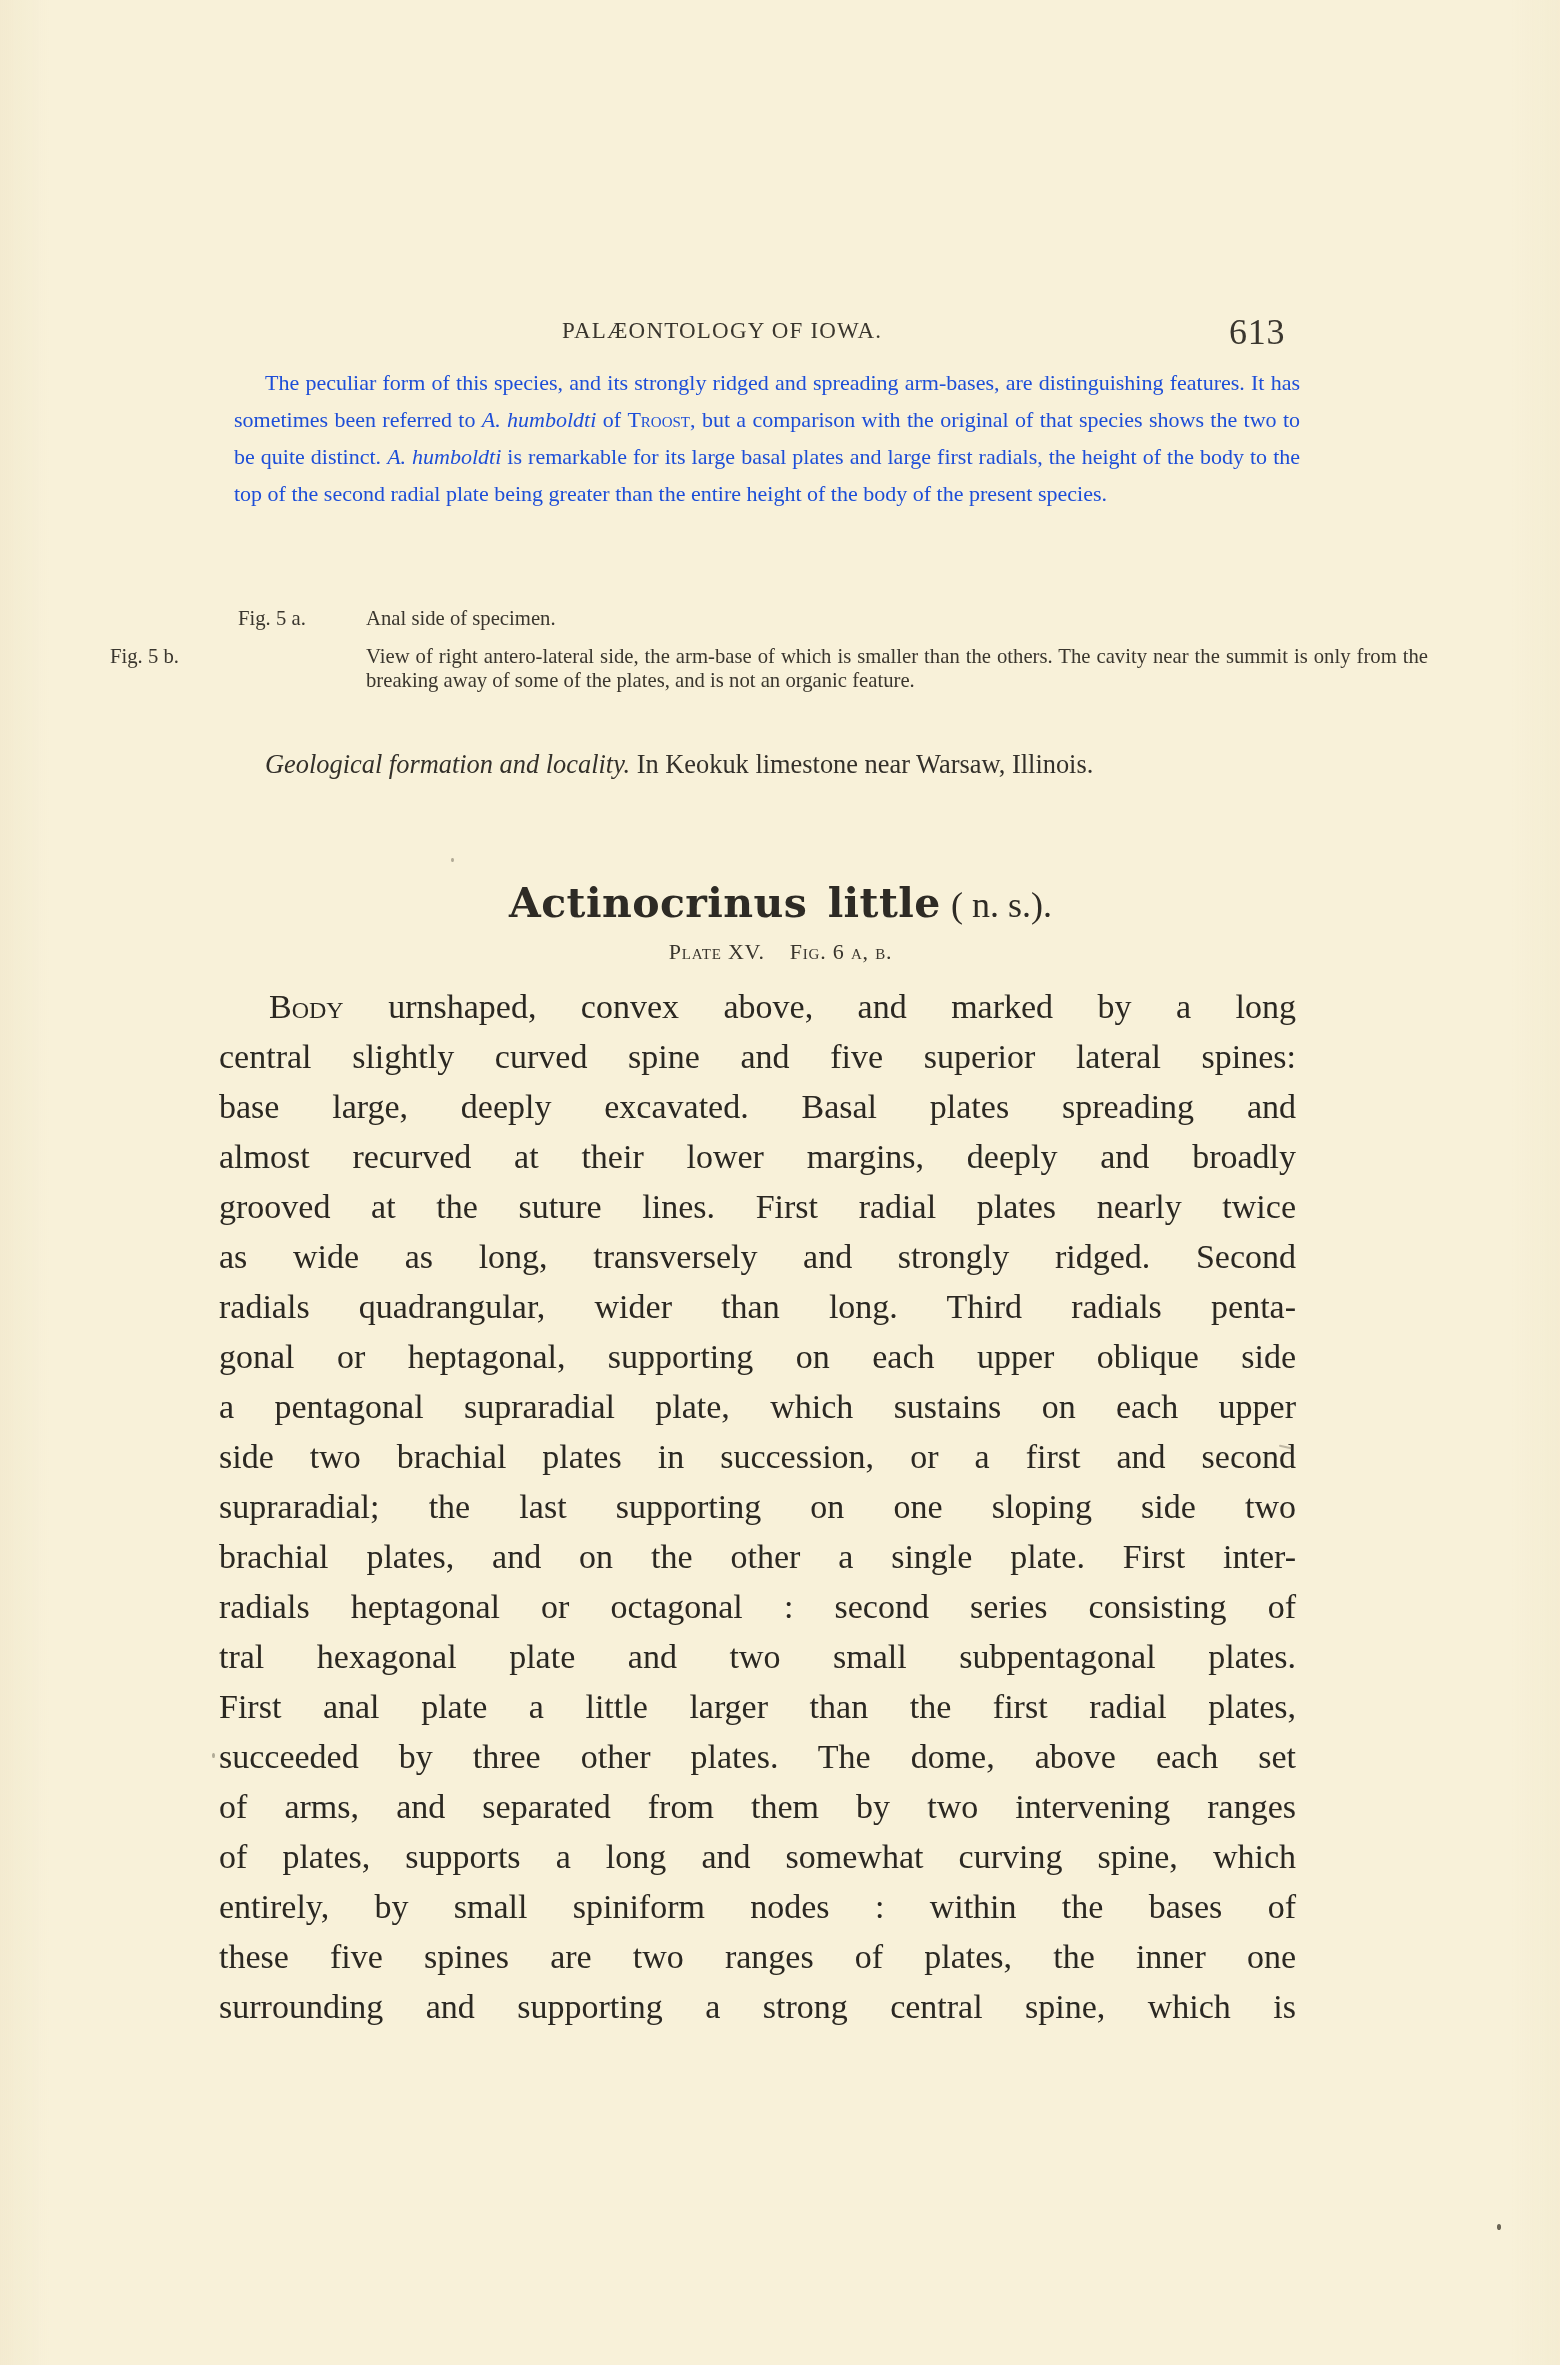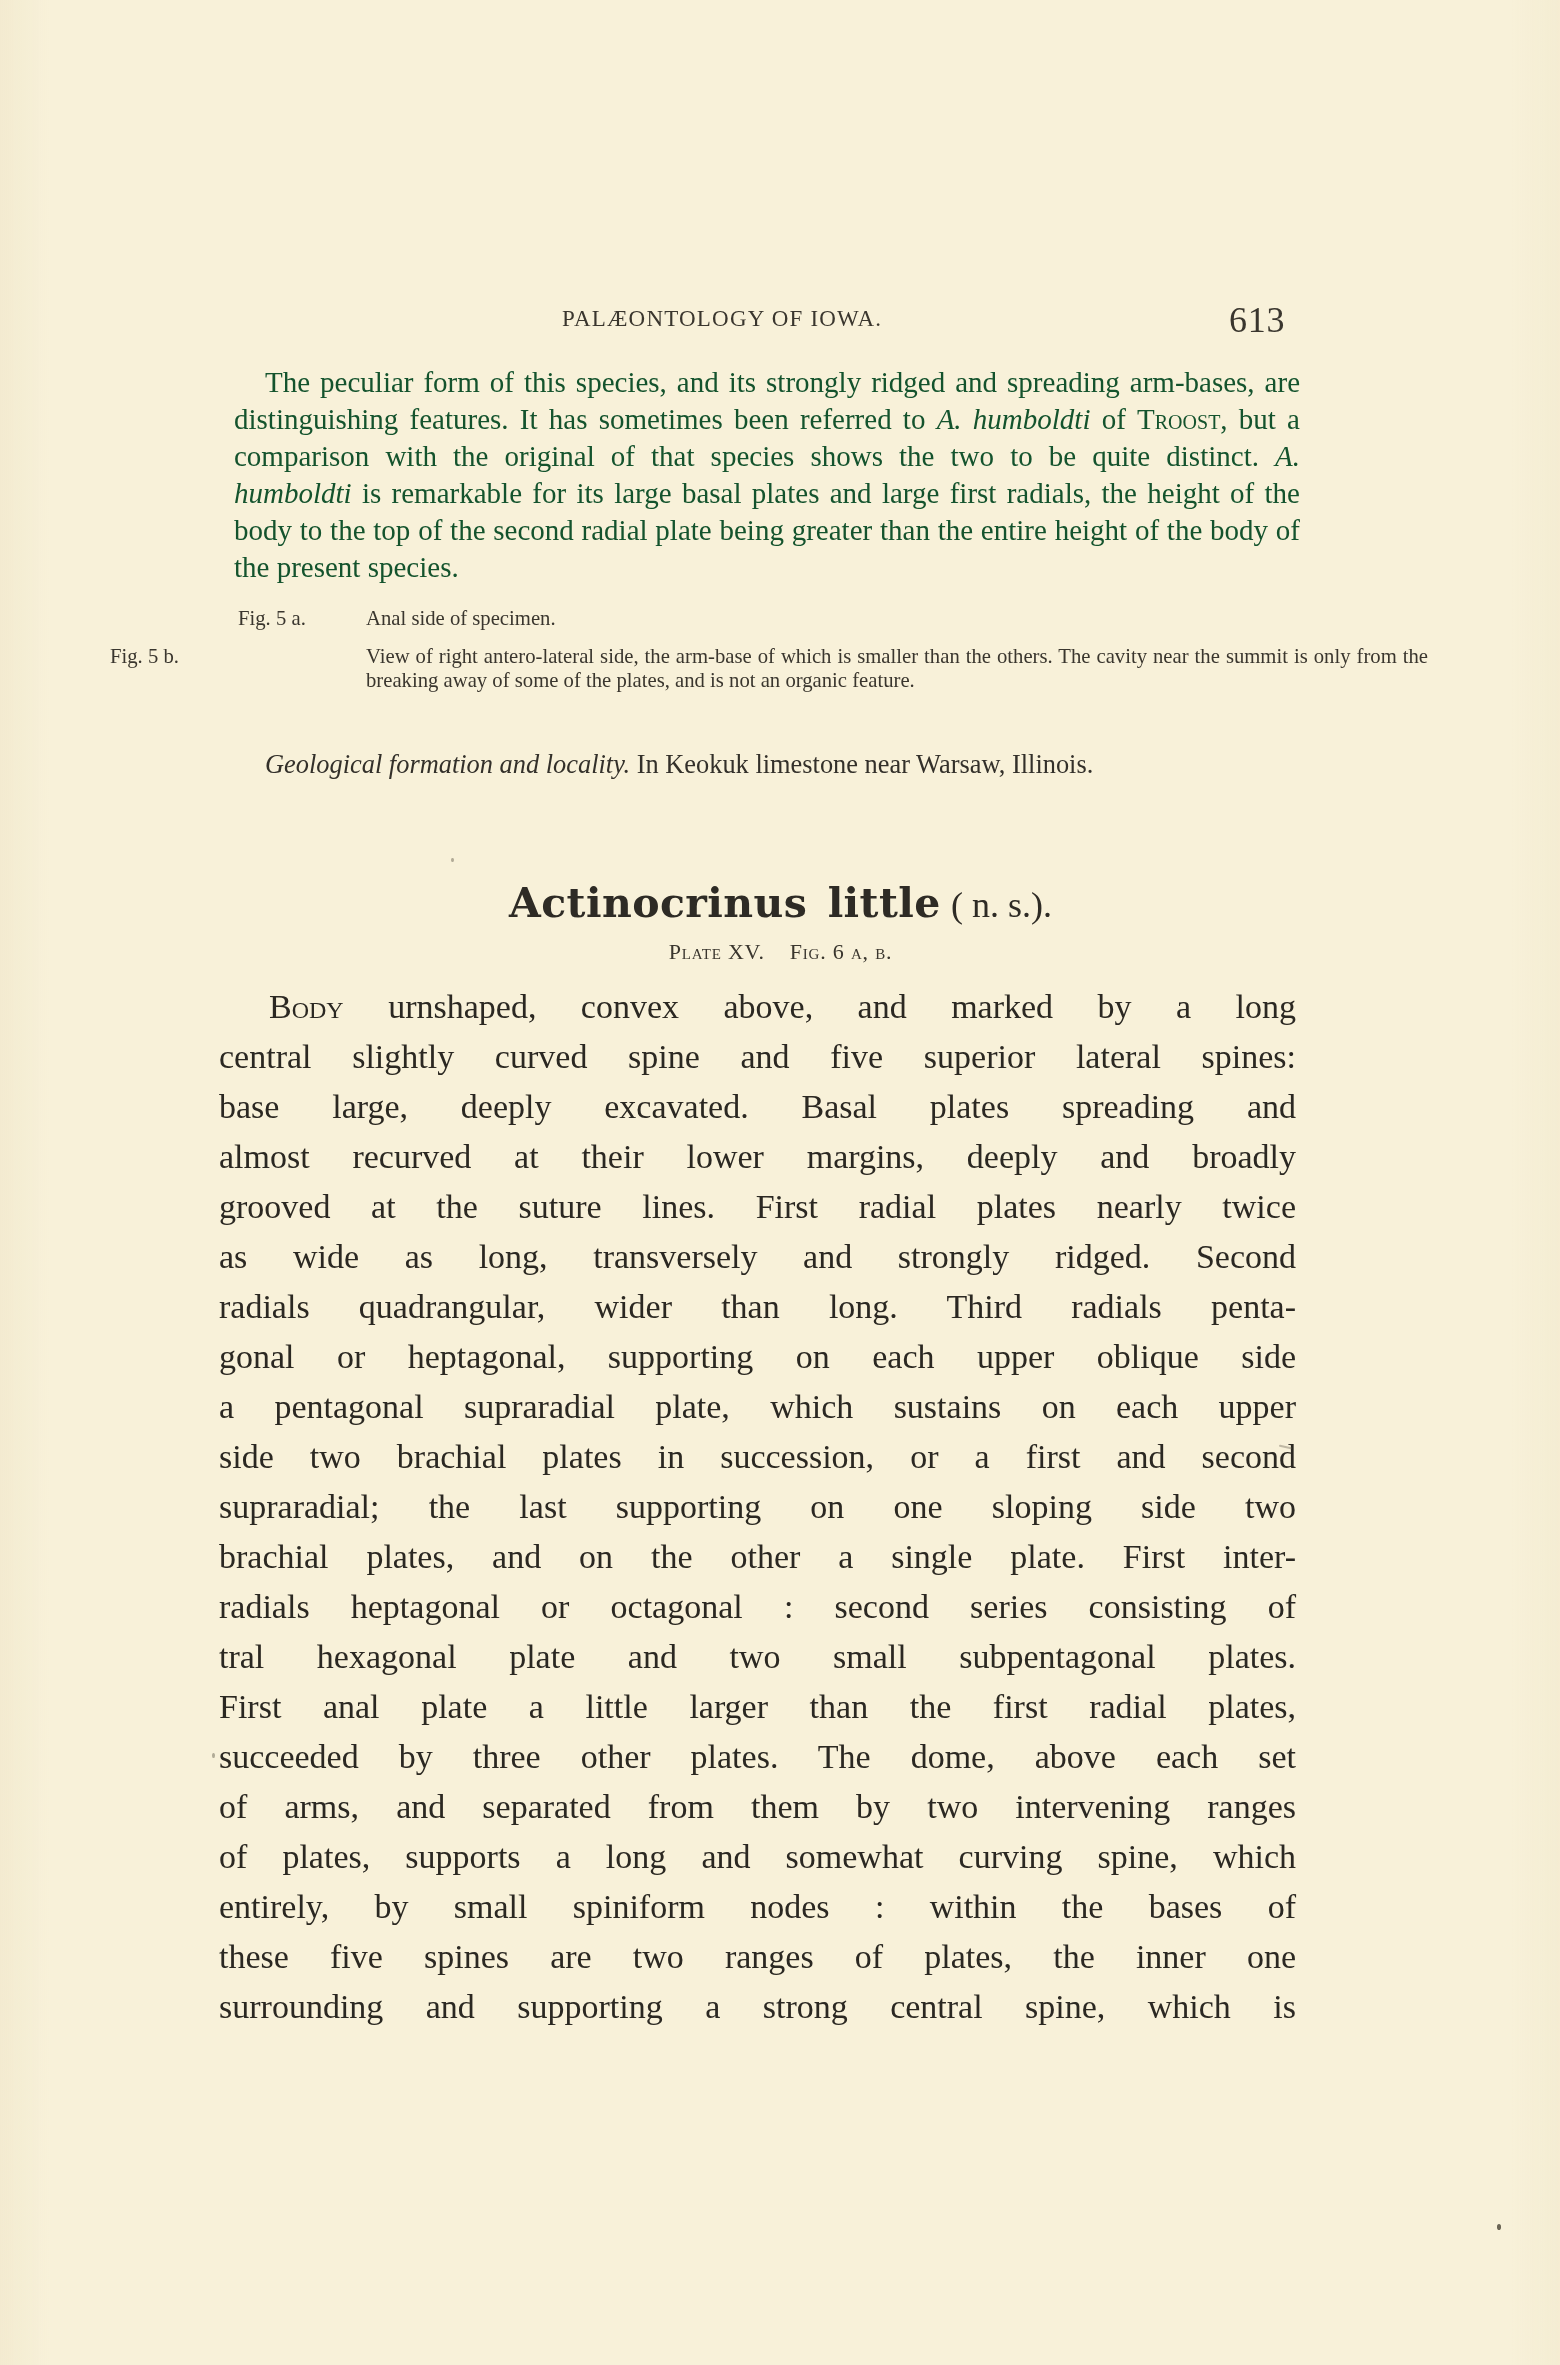--- a/index.html
+++ b/index.html
@@ -19,21 +19,21 @@
   }
   .page {
     position: absolute;
     left: 0; top: 0;
     width: 1561px; height: 2366px;
   }
   
   .running-header {
     position: absolute;
     left: 0;
-    top: 299px;
+    top: 311px;
     width: 1561px;
     height: 41px;
     text-decoration: underline;
   }
   .running-title {
     position: absolute;
     left: 562px;
     top: 6.6px;
     font-size: 23px;
     letter-spacing: 1.2px;
@@ -47,25 +47,25 @@
     letter-spacing: 0.8px;
     color: #3a362e;
   }
 
   
   .small-para {
     position: absolute;
     left: 234px;
     top: 364px;
     width: 1066px;
-    font-size: 29px;
+    font-size: 22px;
     line-height: 37px;
     text-align: justify;
     text-align-last: left;
-    color: #14532d;
+    color: #1d4ed8;
   }
   .small-para .indent { display: inline-block; width: 31px; }
   .small-caps { font-variant: small-caps; }
   .ital { font-style: italic; }
 
   .fig-caption {
     position: absolute;
     left: 238px;
     width: 1062px;
     font-size: 20.7px;

